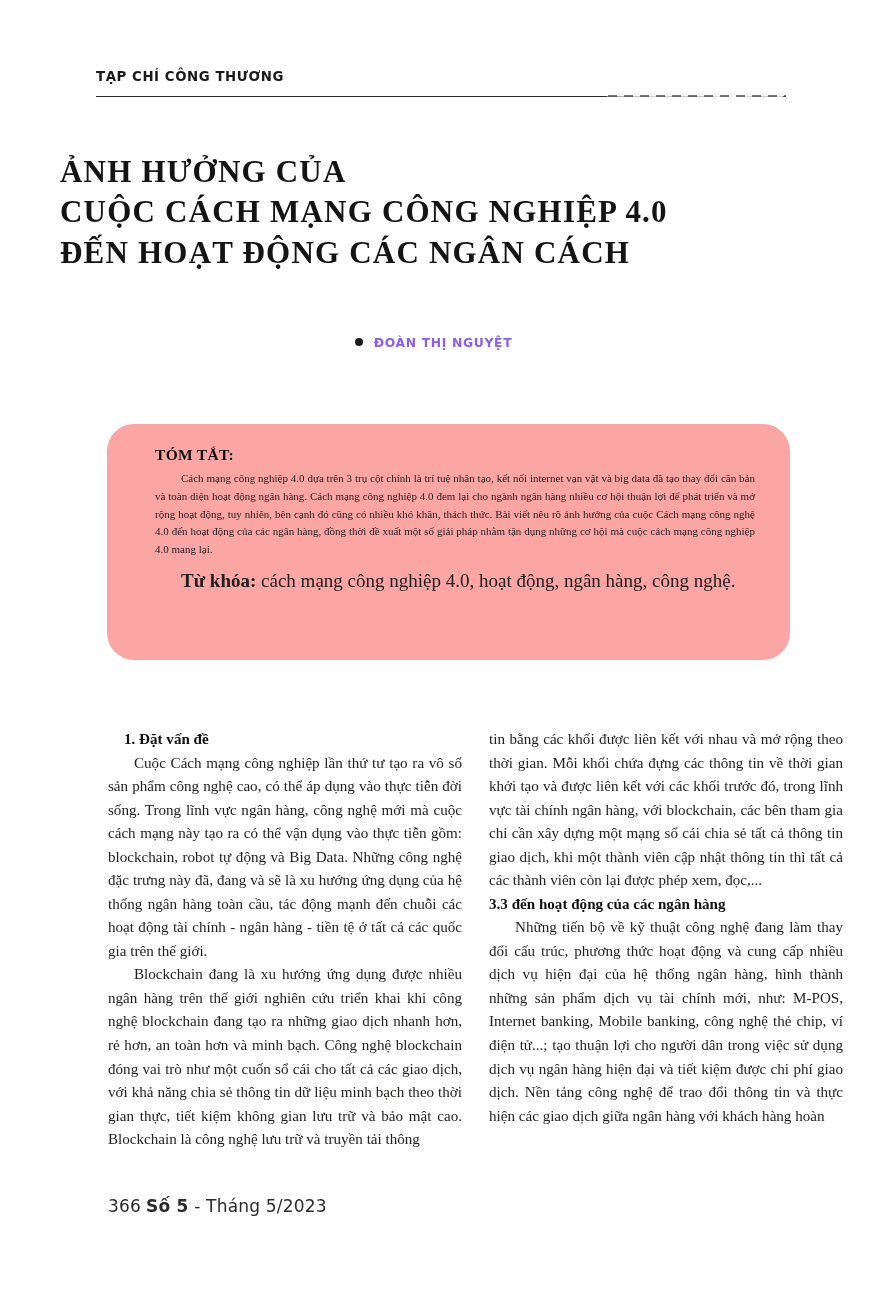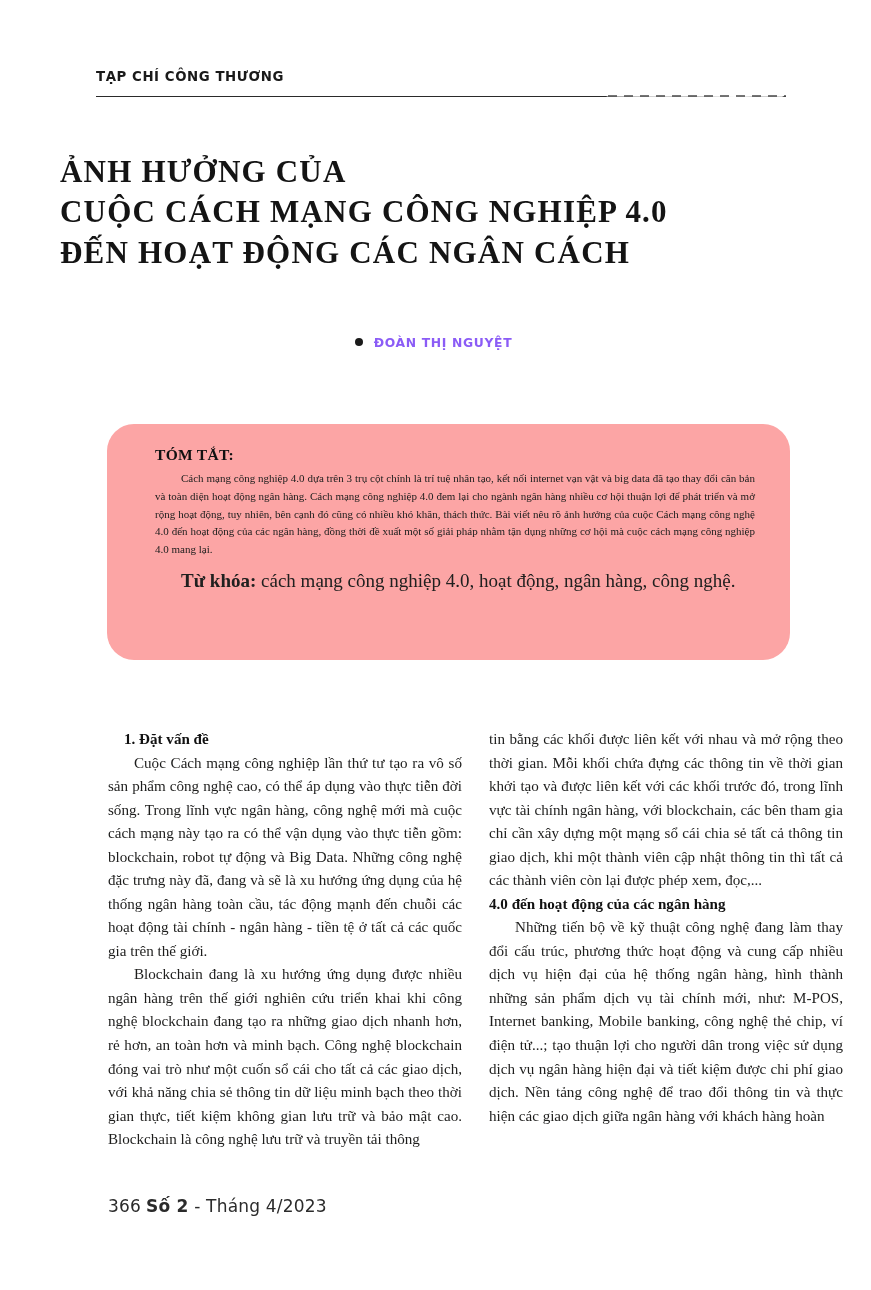--- a/index.html
+++ b/index.html
@@ -222,22 +222,22 @@
   </div>
 
   <div class="col col-left">
     <div class="sec-heading">1. Đặt vấn đề</div>
     <p class="para">Cuộc Cách mạng công nghiệp lần thứ tư tạo ra vô số sản phẩm công nghệ cao, có thể áp dụng vào thực tiễn đời sống. Trong lĩnh vực ngân hàng, công nghệ mới mà cuộc cách mạng này tạo ra có thể vận dụng vào thực tiễn gồm: blockchain, robot tự động và Big Data. Những công nghệ đặc trưng này đã, đang và sẽ là xu hướng ứng dụng của hệ thống ngân hàng toàn cầu, tác động mạnh đến chuỗi các hoạt động tài chính - ngân hàng - tiền tệ ở tất cả các quốc gia trên thế giới.</p>
     <p class="para">Blockchain đang là xu hướng ứng dụng được nhiều ngân hàng trên thế giới nghiên cứu triển khai khi công nghệ blockchain đang tạo ra những giao dịch nhanh hơn, rẻ hơn, an toàn hơn và minh bạch. Công nghệ blockchain đóng vai trò như một cuốn sổ cái cho tất cả các giao dịch, với khả năng chia sẻ thông tin dữ liệu minh bạch theo thời gian thực, tiết kiệm không gian lưu trữ và bảo mật cao. Blockchain là công nghệ lưu trữ và truyền tải thông</p>
   </div>
 
   <div class="col col-right">
     <p class="para" style="text-indent:0">tin bằng các khối được liên kết với nhau và mở rộng theo thời gian. Mỗi khối chứa đựng các thông tin về thời gian khởi tạo và được liên kết với các khối trước đó, trong lĩnh vực tài chính ngân hàng, với blockchain, các bên tham gia chỉ cần xây dựng một mạng sổ cái chia sẻ tất cả thông tin giao dịch, khi một thành viên cập nhật thông tin thì tất cả các thành viên còn lại được phép xem, đọc,...</p>
-    <div class="sec-heading cont">4.0 đến hoạt động của các ngân hàng</div>
+    <div class="sec-heading cont">3.3 đến hoạt động của các ngân hàng</div>
     <p class="para">Những tiến bộ về kỹ thuật công nghệ đang làm thay đổi cấu trúc, phương thức hoạt động và cung cấp nhiều dịch vụ hiện đại của hệ thống ngân hàng, hình thành những sản phẩm dịch vụ tài chính mới, như: M-POS, Internet banking, Mobile banking, công nghệ thẻ chip, ví điện tử...; tạo thuận lợi cho người dân trong việc sử dụng dịch vụ ngân hàng hiện đại và tiết kiệm được chi phí giao dịch. Nền tảng công nghệ để trao đổi thông tin và thực hiện các giao dịch giữa ngân hàng với khách hàng hoàn</p>
   </div>
 
   <div class="footer">
-    <span class="page-no">366</span><span class="issue">Số 2</span>
-    <span class="month">- Tháng 4/2023</span>
+    <span class="page-no">366</span><span class="issue">Số 5</span>
+    <span class="month">- Tháng 5/2023</span>
   </div>
 
 </div>
 
 </body></html>

